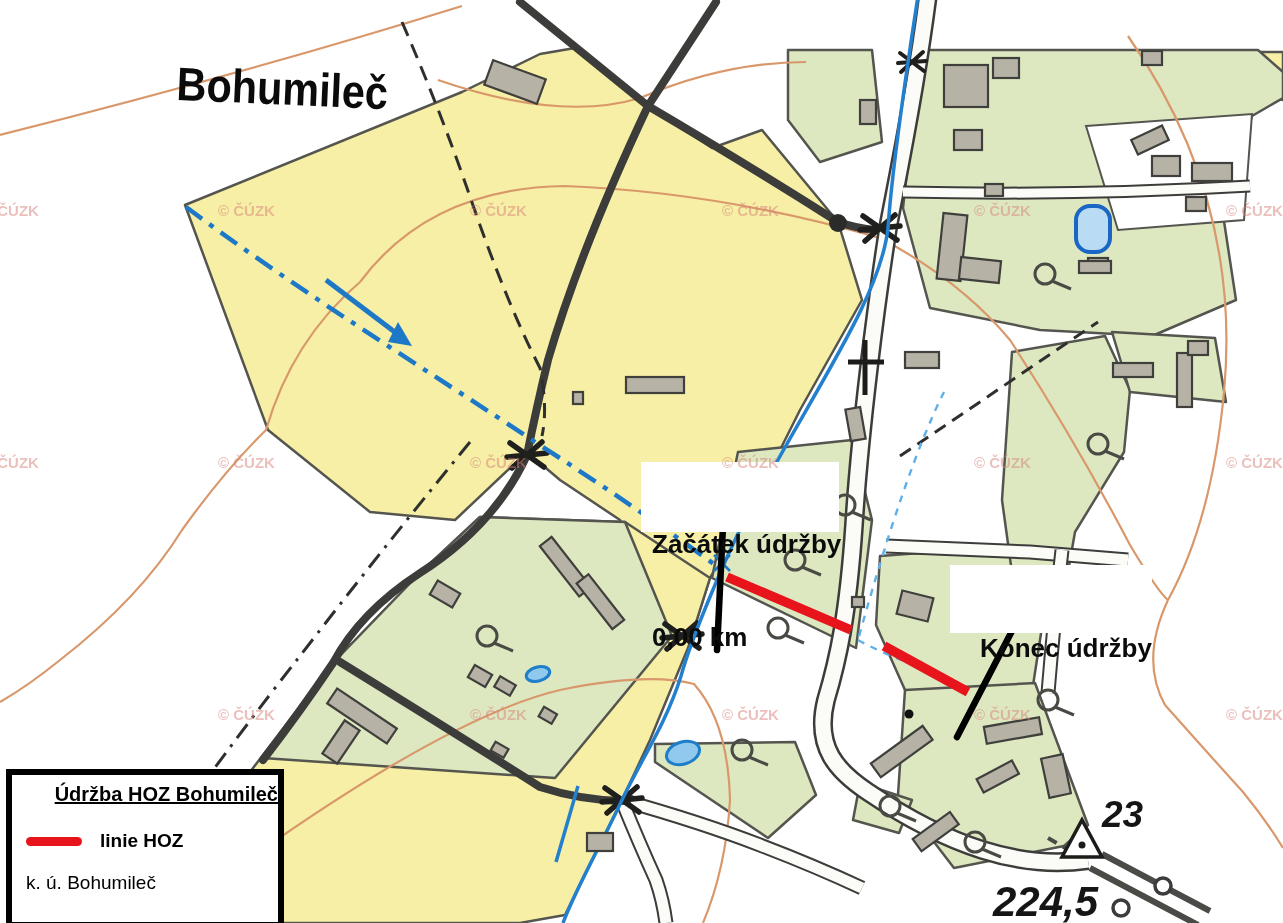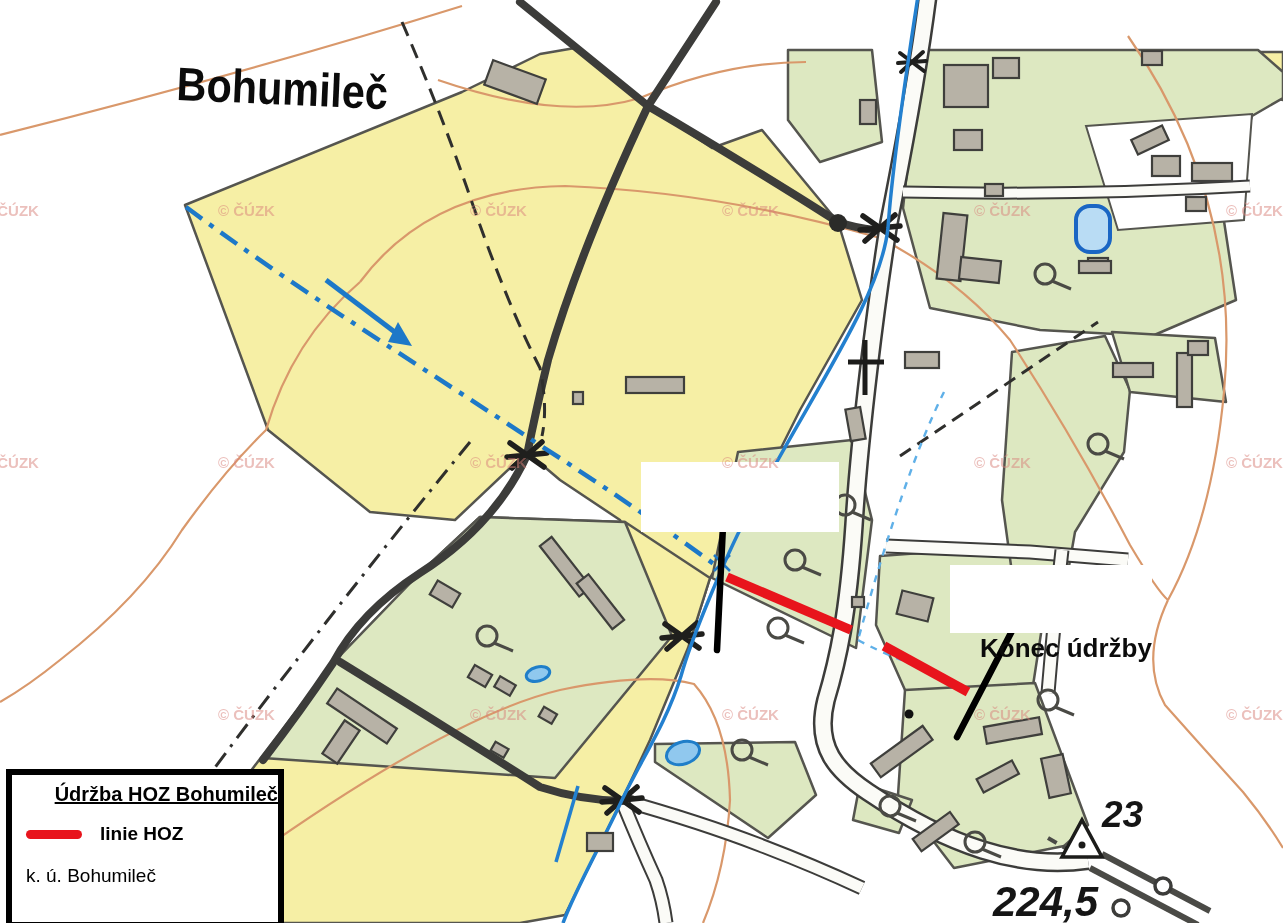--- a/index.html
+++ b/index.html
@@ -12,21 +12,21 @@
   .anno{font-size:26px;font-weight:bold;line-height:31px;}
   .anno1{left:652px;top:467px;}
   .anno2{left:980px;top:571px;}
   .spot{font-style:italic;font-weight:bold;color:#151515;text-align:right;}
   .spot23{left:1102px;top:794px;font-size:37px;}
   .spot224{left:993px;top:878px;font-size:42px;}
   .wm{position:absolute;font-size:15px;font-weight:bold;color:#d9837c;opacity:.5;}
   .legend{position:absolute;left:6px;top:769px;width:252px;height:141px;background:#ffffff;
           border:6px solid #000;padding:6px 0 0 14px;box-sizing:content-box;}
   .legend .t{font-size:20px;font-weight:bold;text-decoration:underline;line-height:27px;color:#000;text-align:right;}
-  .legend .row{display:flex;align-items:center;margin-top:15px;}
+  .legend .row{display:flex;align-items:center;margin-top:22px;}
   .legend .swatch{width:56px;height:9px;background:#e8141c;border-radius:5px;margin-right:18px;}
   .legend .li{font-size:19px;font-weight:bold;color:#000;}
   .legend .ku{font-size:19px;font-weight:normal;margin-top:20px;color:#000;}
 </style>
 </head>
 <body>
 
 <div class="stage">
 
 <svg width="1283" height="923" viewBox="0 0 1283 923">
@@ -265,20 +265,24 @@
 <span class="wm" style="left:974px;top:454px">© ČÚZK</span>
 <span class="wm" style="left:1226px;top:454px">© ČÚZK</span>
 <span class="wm" style="left:218px;top:706px">© ČÚZK</span>
 <span class="wm" style="left:470px;top:706px">© ČÚZK</span>
 <span class="wm" style="left:722px;top:706px">© ČÚZK</span>
 <span class="wm" style="left:974px;top:706px">© ČÚZK</span>
 <span class="wm" style="left:1226px;top:706px">© ČÚZK</span>
 
 <div class="maplabel title">Bohumileč</div>
 
+<div class="maplabel anno anno1">
+  <div>Začátek údržby</div>
+  <div>0,00 km</div>
+</div>
 
 <div class="maplabel anno anno2">
   <div>Konec údržby</div>
 </div>
 
 <div class="maplabel spot spot23">23</div>
 <div class="maplabel spot spot224">224,5</div>
 
 <div class="legend">
   <div class="t">Údržba HOZ Bohumileč</div>

